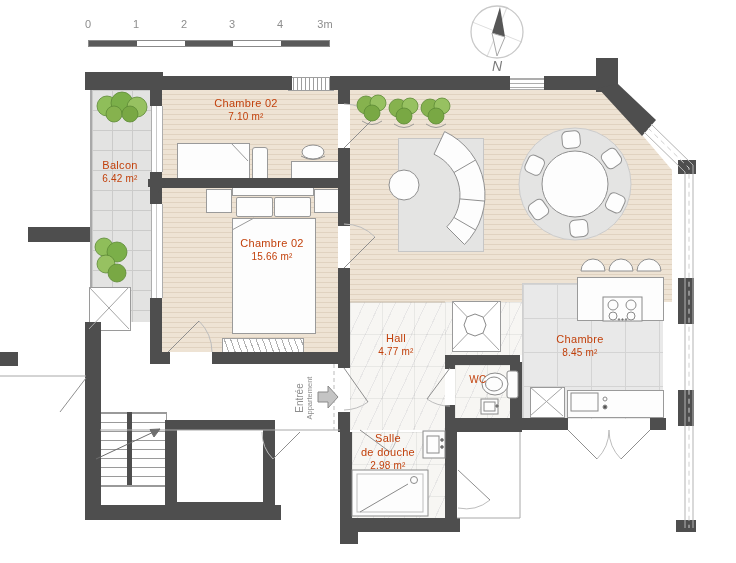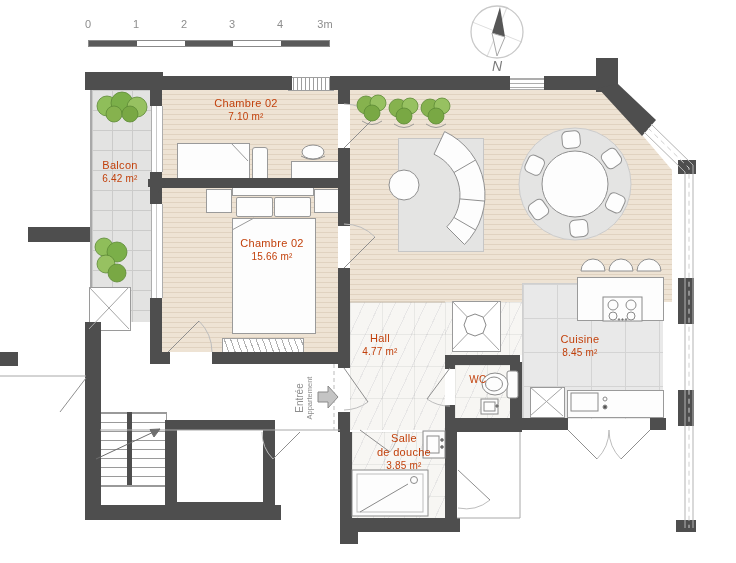--- a/index.html
+++ b/index.html
@@ -351,33 +351,33 @@
   </div>
   <div class="label" style="left:246px;top:110px;">
     <div class="room-name">Chambre 02</div>
     <div class="room-area">7.10 m²</div>
   </div>
   <div class="label" style="left:272px;top:250px;">
     <div class="room-name">Chambre 02</div>
     <div class="room-area">15.66 m²</div>
   </div>
   <div class="label" style="left:580px;top:346px;">
-    <div class="room-name">Cuisine</div>
+    <div class="room-name">Chambre</div>
     <div class="room-area">8.45 m²</div>
   </div>
-  <div class="label" style="left:380px;top:345px;">
+  <div class="label" style="left:396px;top:345px;">
     <div class="room-name">Hall</div>
     <div class="room-area">4.77 m²</div>
   </div>
   <div class="label" style="left:478px;top:380px;">
     <div class="room-name" style="font-size:10px">WC</div>
   </div>
-  <div class="label" style="left:404px;top:452px;">
+  <div class="label" style="left:388px;top:452px;">
     <div class="room-name">Salle</div>
     <div class="room-name">de douche</div>
-    <div class="room-area">3.85 m²</div>
+    <div class="room-area">2.98 m²</div>
   </div>
   <div class="entree-label">
     <span class="l1">Entrée</span>
     <span class="l2">Appartement</span>
   </div>
 
 </div>
 
 </body></html>

